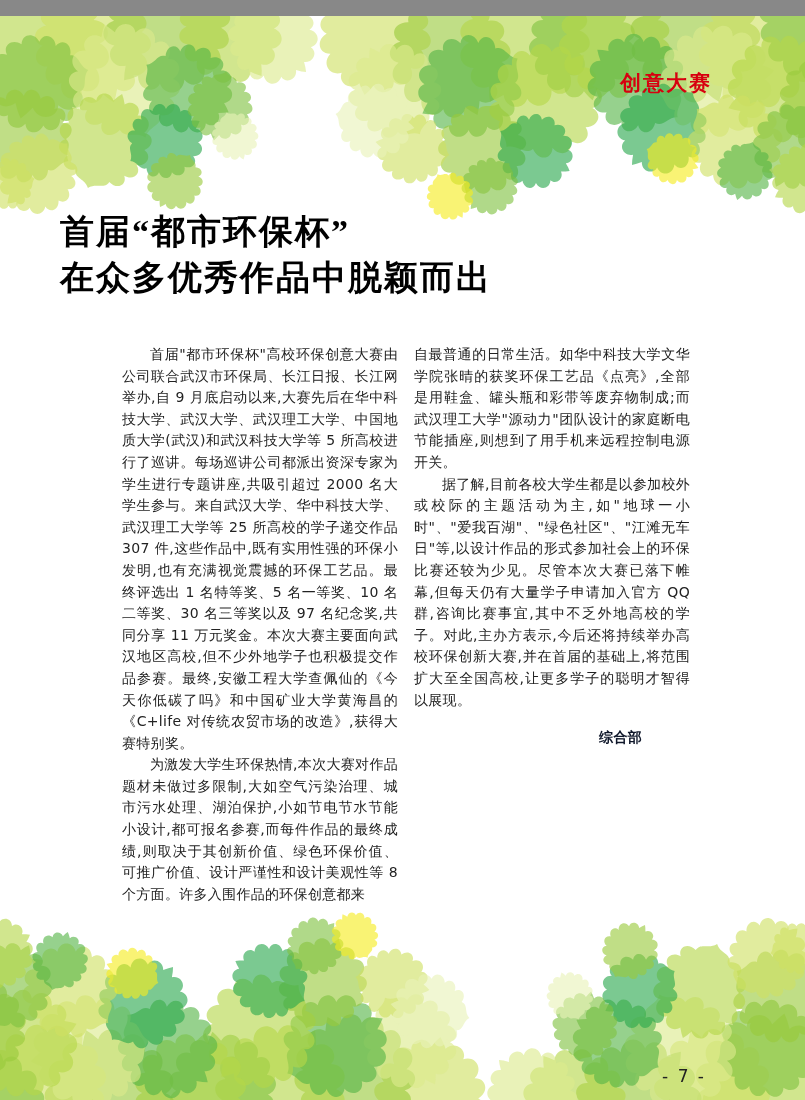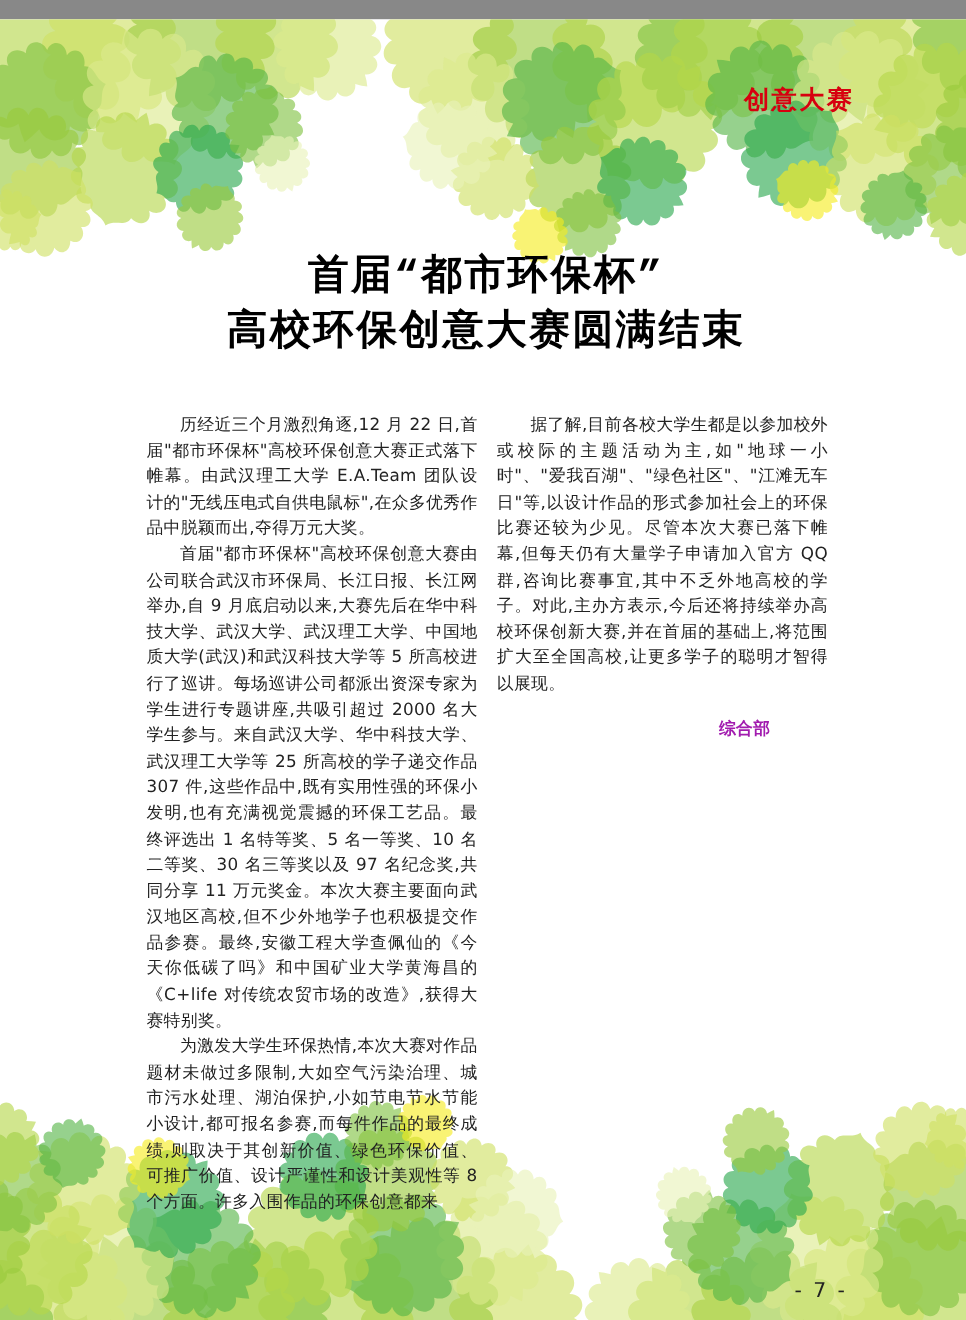--- a/index.html
+++ b/index.html
@@ -21,22 +21,21 @@
     text-align:right;
     font-size:21px;font-weight:bold;
     letter-spacing:2px;
     color:#d7000f;
     z-index:3;
   }
   .article-title{
     position:absolute;
     top:193px;left:60px;width:690px;
     margin:0;
-    text-align:center;
-    font-family:Liberation Mono, monospace;
+    font-family:Liberation Serif, serif;
     font-weight:900;
     font-size:34px;
     line-height:46px;
     letter-spacing:2px;
     color:#000;
     z-index:2;
   }
   .body-columns{
     position:absolute;
     top:328px;left:122px;width:568px;
@@ -53,21 +52,21 @@
     text-indent:2em;
     color:#222;
   }
   .col p.cont{text-indent:0;}
   .col p.byline{
     margin-top:16px;
     text-indent:0;
     text-align:right;
     padding-right:48px;
     font-weight:bold;
-    color:#a21caf;
+    color:#0f172a;
   }
   .page-number{
     position:absolute;
     top:1050px;left:0;width:706px;
     text-align:right;
     font-size:17px;
     letter-spacing:2px;
     color:#222;
     z-index:3;
   }
@@ -173,30 +172,30 @@
         <use href="#oakleaf" transform="translate(770,125) scale(0.75) rotate(60 50 50)" fill="#b5d648" opacity="0.62"></use>
         <use href="#oakleaf" transform="translate(645,115) scale(0.55) rotate(-70 50 50)" fill="#f5ec1e" opacity="0.62"></use>
         <use href="#oakleaf" transform="translate(715,125) scale(0.6) rotate(15 50 50)" fill="#55b547" opacity="0.62"></use>
       </g>
   </svg>
 
   <div class="header-label">创意大赛</div>
 
   <h1 class="article-title">
     <span>首届“都市环保杯”</span><br>
-    <span>高校环保创意大赛圆满结束</span>
+    <span>在众多优秀作品中脱颖而出</span>
   </h1>
 
   <div class="body-columns">
     <div class="col">
-      <p>历经近三个月激烈角逐,12 月 22 日,首届"都市环保杯"高校环保创意大赛正式落下帷幕。由武汉理工大学 E.A.Team 团队设计的"无线压电式自供电鼠标",在众多优秀作品中脱颖而出,夺得万元大奖。</p>
       <p>首届"都市环保杯"高校环保创意大赛由公司联合武汉市环保局、长江日报、长江网举办,自 9 月底启动以来,大赛先后在华中科技大学、武汉大学、武汉理工大学、中国地质大学(武汉)和武汉科技大学等 5 所高校进行了巡讲。每场巡讲公司都派出资深专家为学生进行专题讲座,共吸引超过 2000 名大学生参与。来自武汉大学、华中科技大学、武汉理工大学等 25 所高校的学子递交作品 307 件,这些作品中,既有实用性强的环保小发明,也有充满视觉震撼的环保工艺品。最终评选出 1 名特等奖、5 名一等奖、10 名二等奖、30 名三等奖以及 97 名纪念奖,共同分享 11 万元奖金。本次大赛主要面向武汉地区高校,但不少外地学子也积极提交作品参赛。最终,安徽工程大学查佩仙的《今天你低碳了吗》和中国矿业大学黄海昌的《C+life 对传统农贸市场的改造》,获得大赛特别奖。</p>
       <p>为激发大学生环保热情,本次大赛对作品题材未做过多限制,大如空气污染治理、城市污水处理、湖泊保护,小如节电节水节能小设计,都可报名参赛,而每件作品的最终成绩,则取决于其创新价值、绿色环保价值、可推广价值、设计严谨性和设计美观性等 8 个方面。许多入围作品的环保创意都来</p>
     </div>
     <div class="col">
+      <p class="cont">自最普通的日常生活。如华中科技大学文华学院张晴的获奖环保工艺品《点亮》,全部是用鞋盒、罐头瓶和彩带等废弃物制成;而武汉理工大学"源动力"团队设计的家庭断电节能插座,则想到了用手机来远程控制电源开关。</p>
       <p>据了解,目前各校大学生都是以参加校外或校际的主题活动为主,如"地球一小时"、"爱我百湖"、"绿色社区"、"江滩无车日"等,以设计作品的形式参加社会上的环保比赛还较为少见。尽管本次大赛已落下帷幕,但每天仍有大量学子申请加入官方 QQ 群,咨询比赛事宜,其中不乏外地高校的学子。对此,主办方表示,今后还将持续举办高校环保创新大赛,并在首届的基础上,将范围扩大至全国高校,让更多学子的聪明才智得以展现。</p>
       <p class="byline">综合部</p>
     </div>
   </div>
 
   <div class="page-number">- 7 -</div>
 
 </div>
 
 </body></html>

